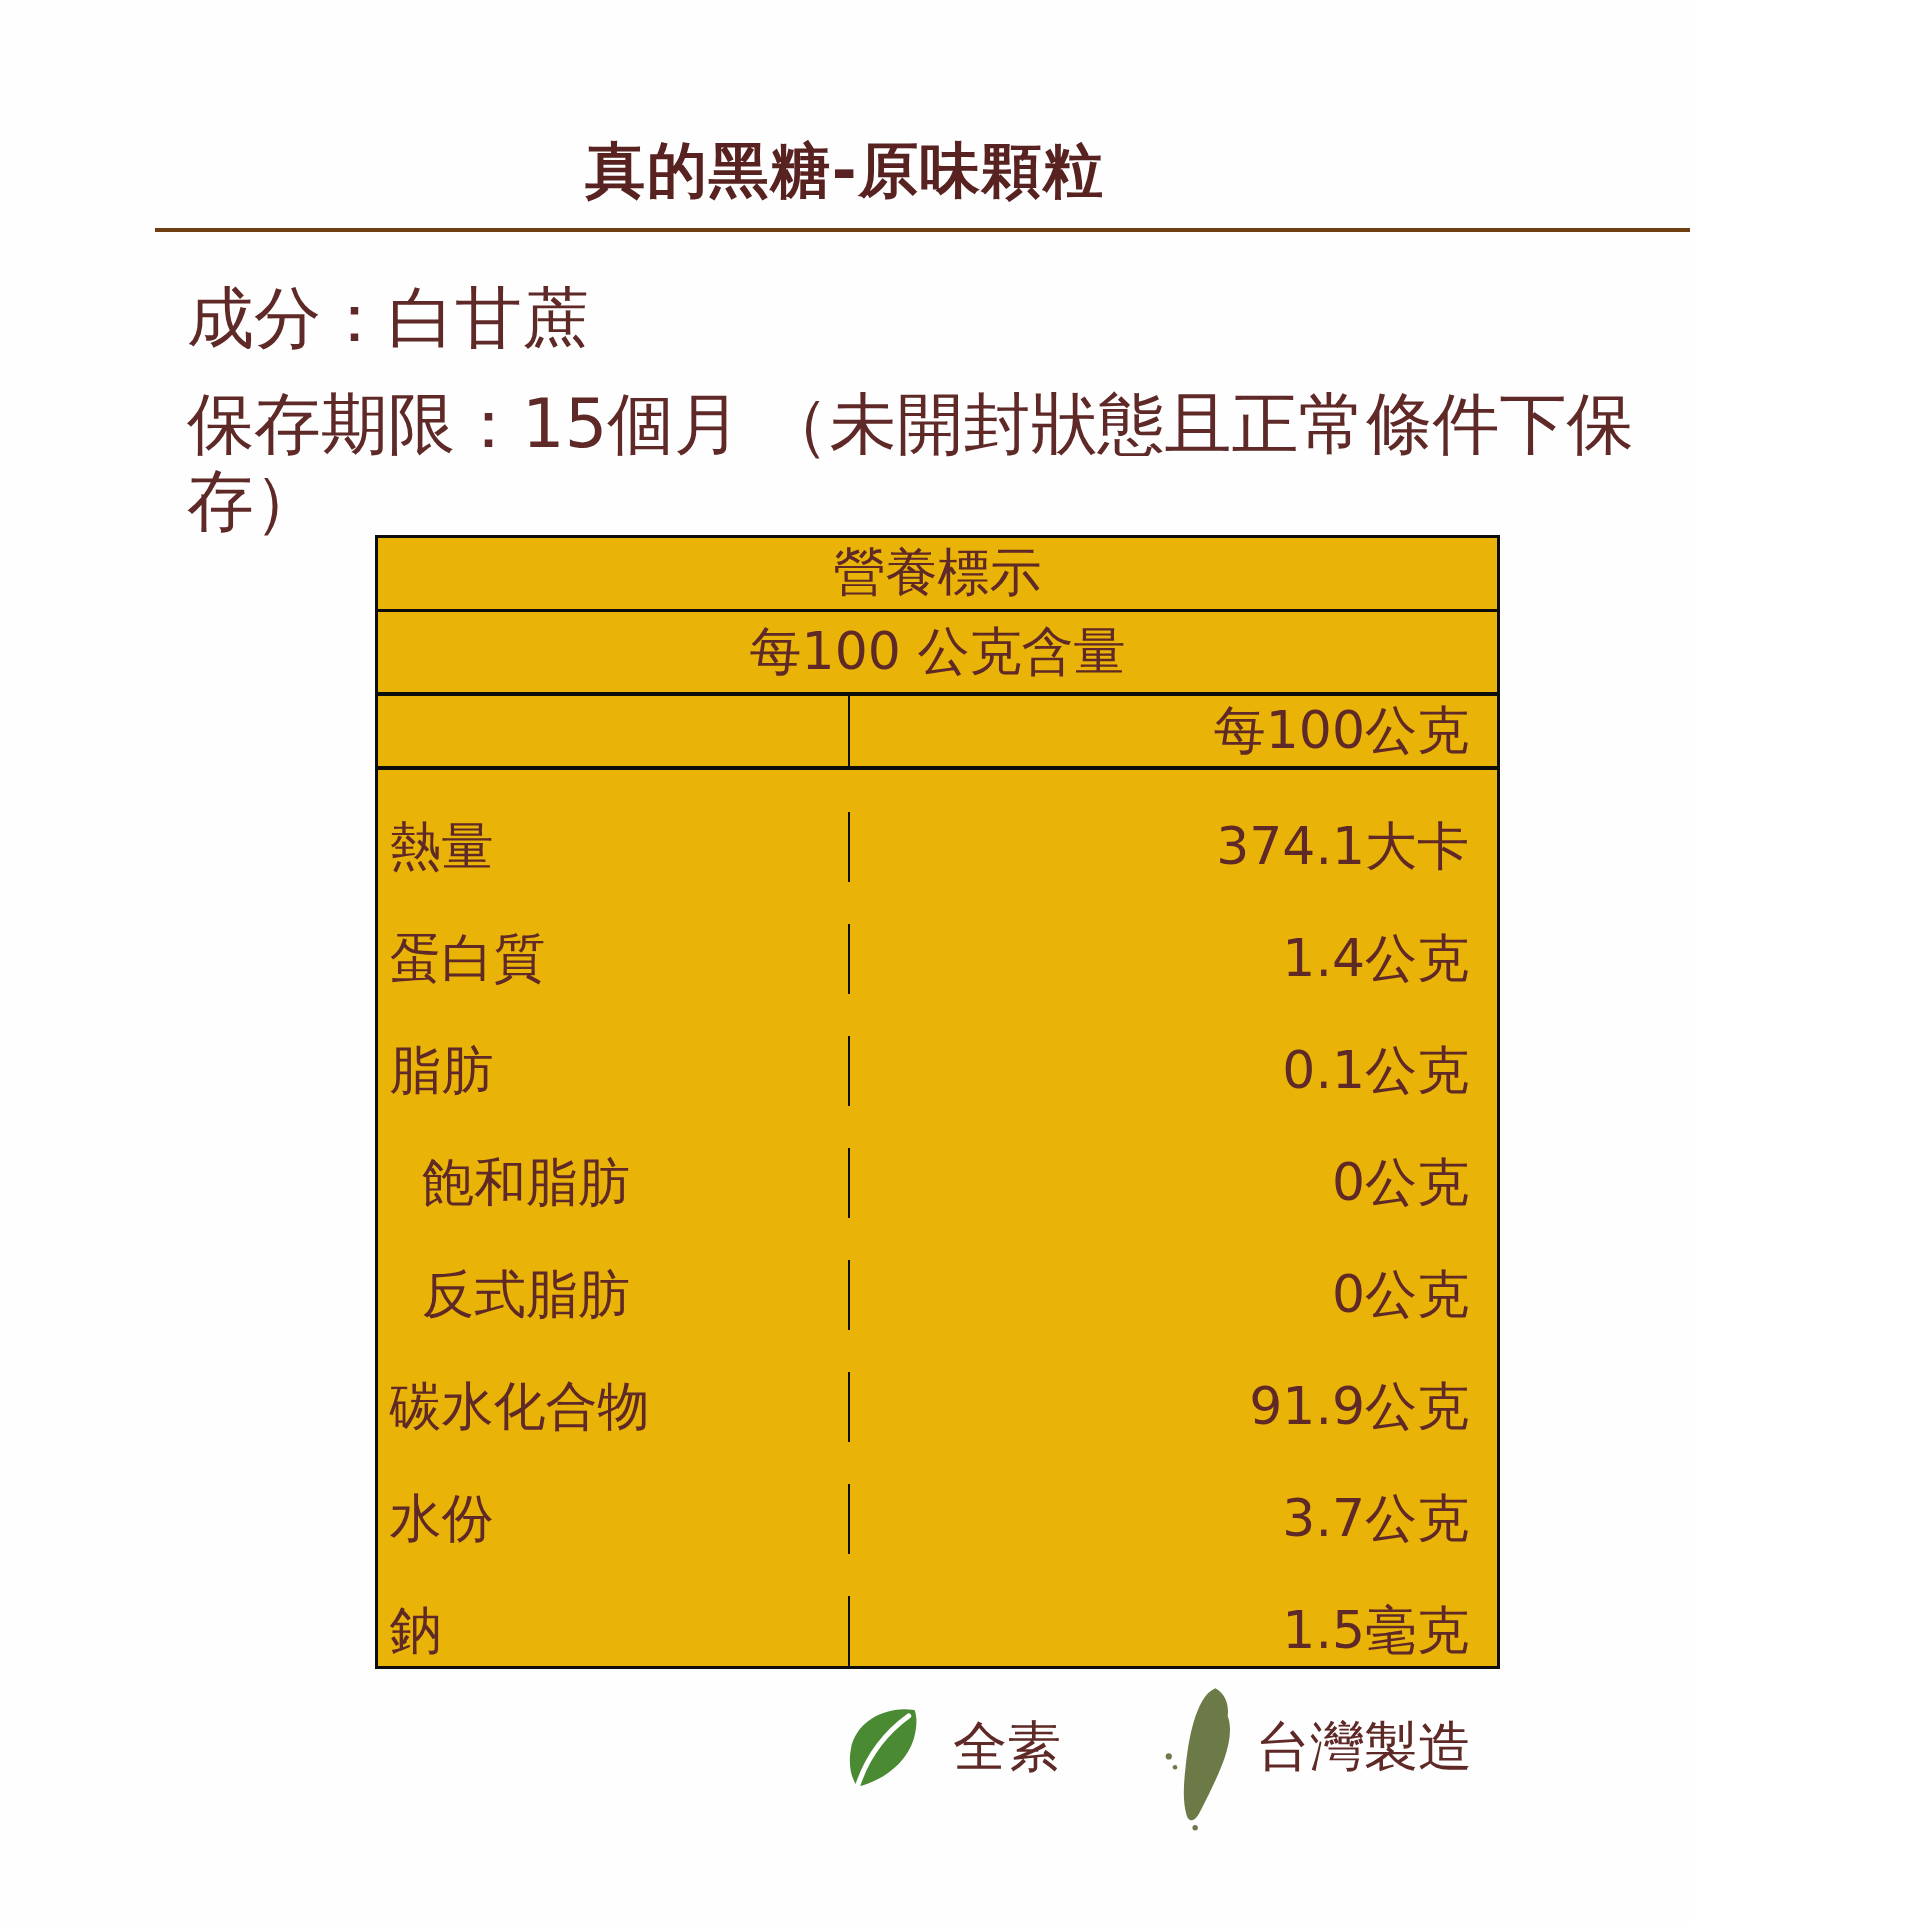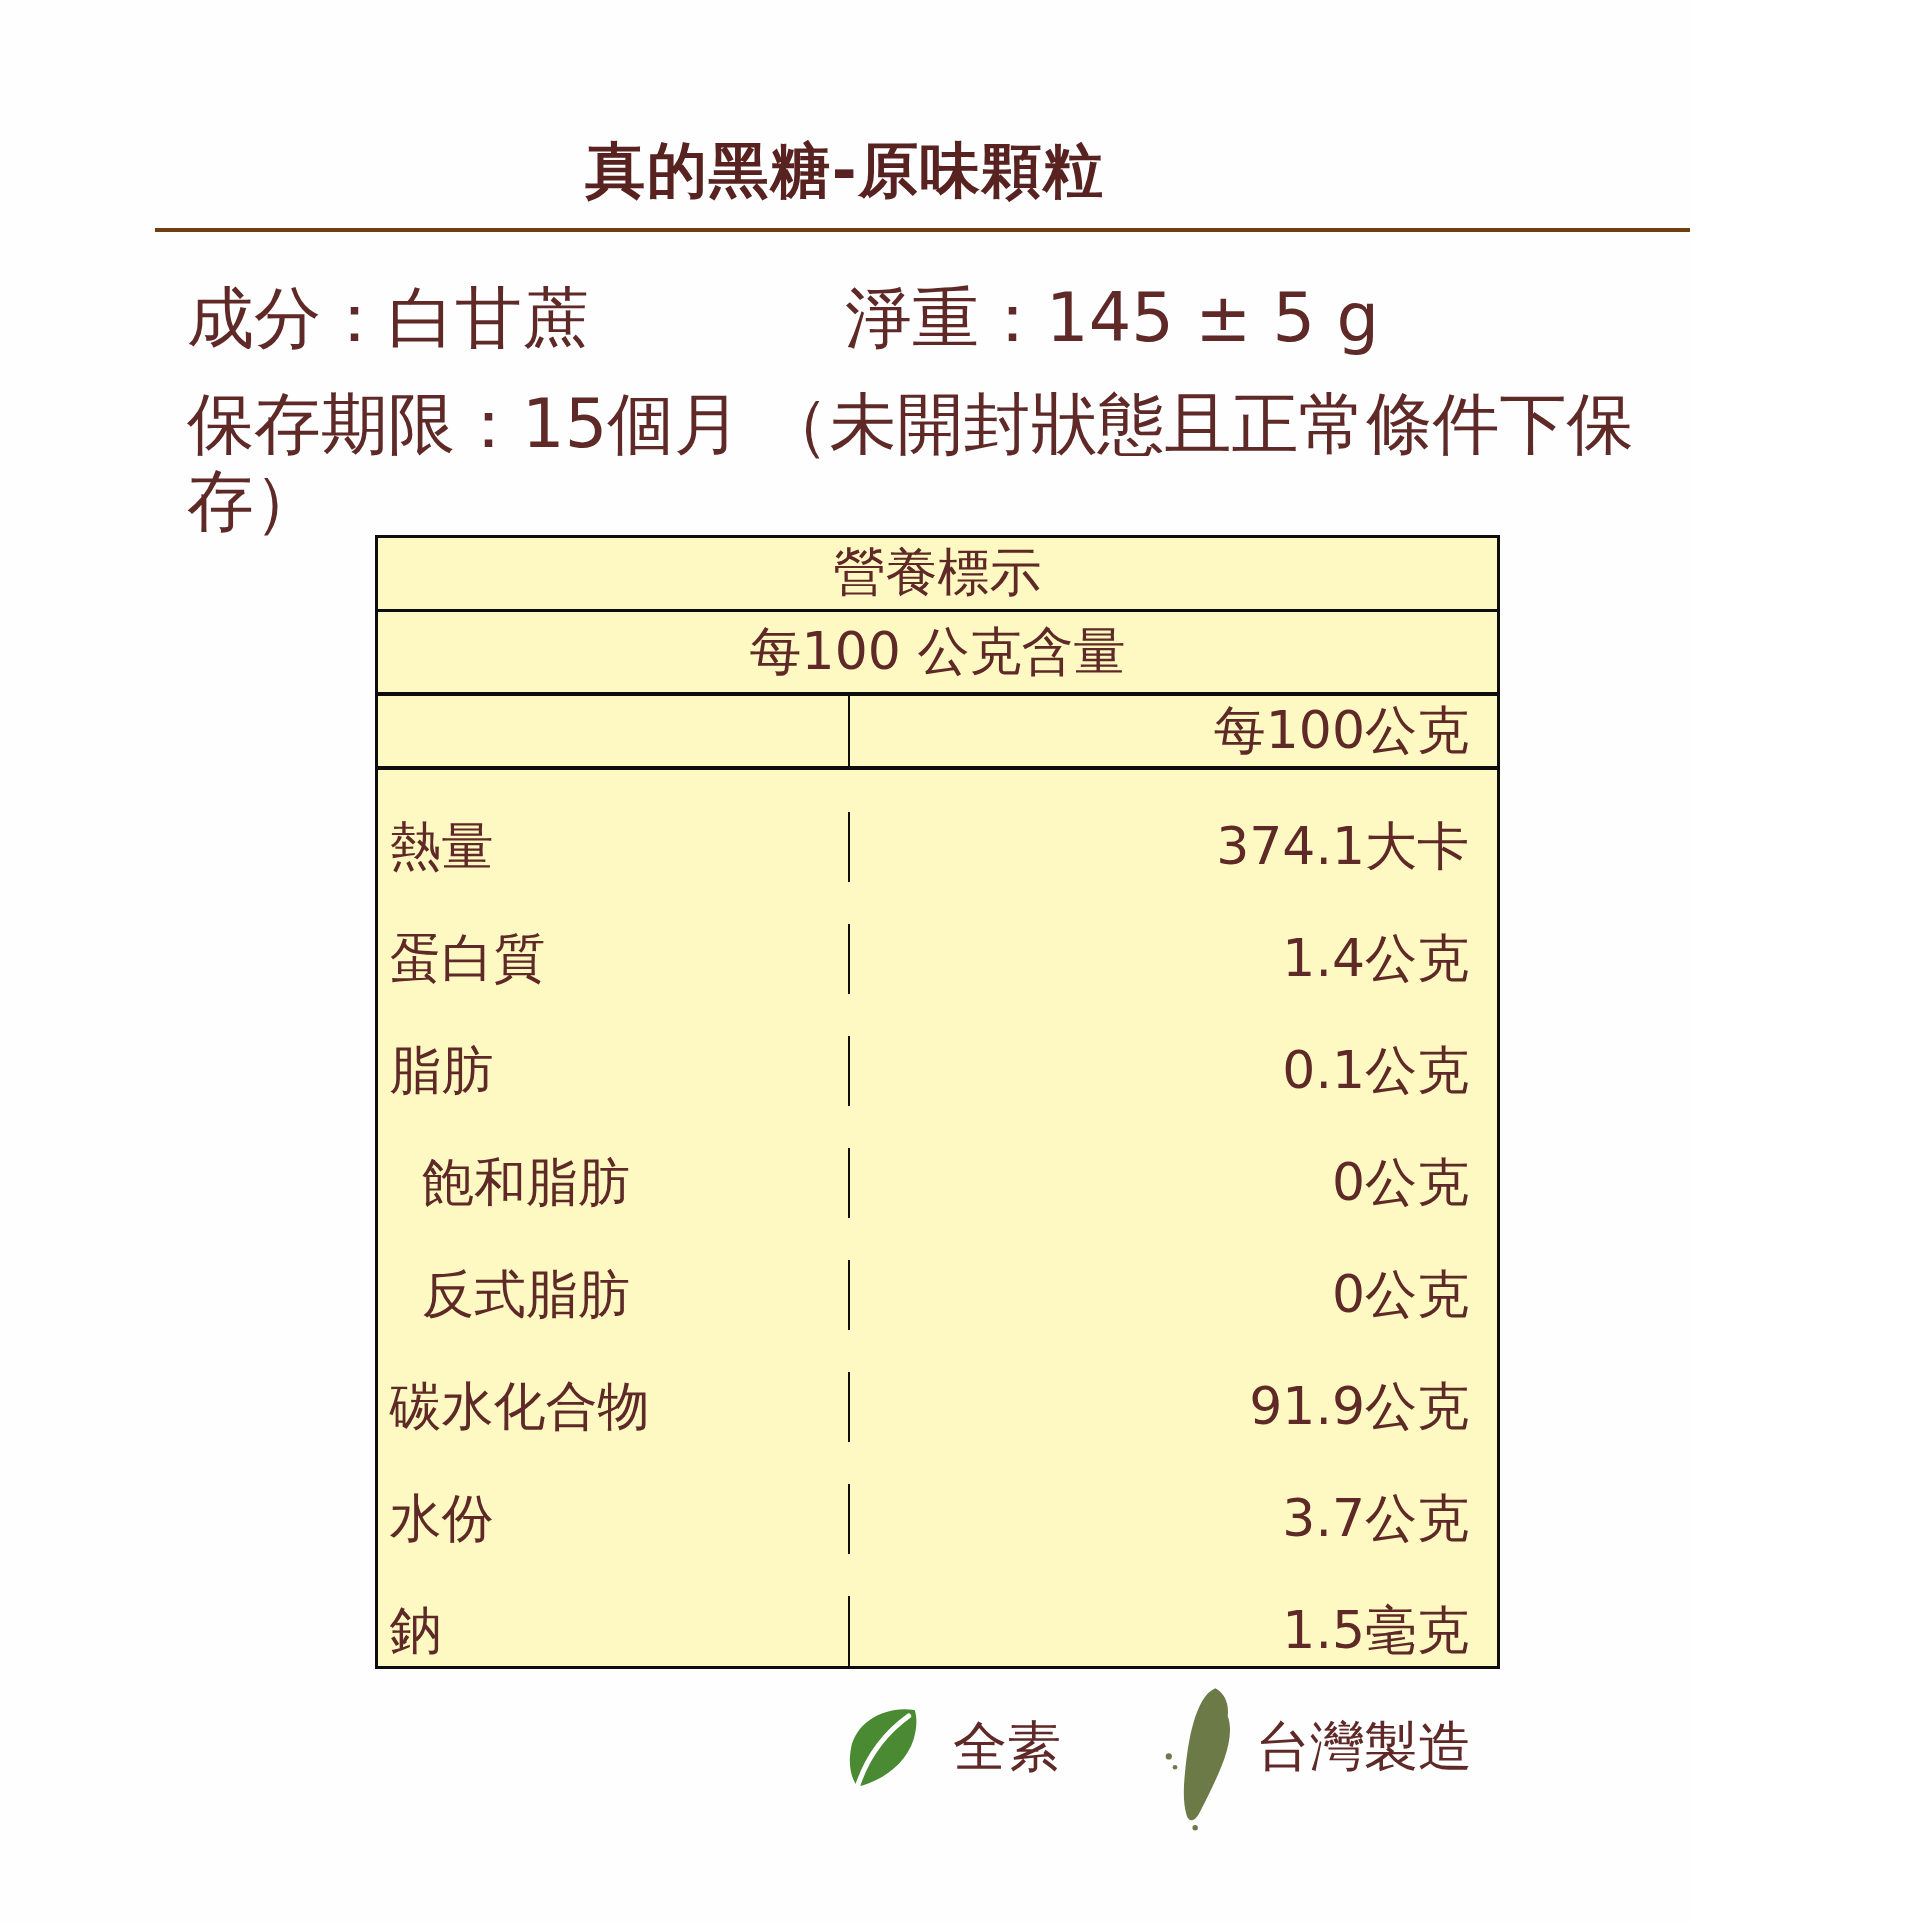--- a/index.html
+++ b/index.html
@@ -49,21 +49,21 @@
   .ntable {
     position: absolute;
     left: 375px;
     top: 535px;
     width: 1125px;
     height: 1134px;
     border: 3.3px solid #0D0D0D;
     box-sizing: border-box;
     display: flex;
     flex-direction: column;
-    background: #fef9c3;
+    background: #eab308;
     font-size: 52px;
   }
   .t-row { box-sizing: border-box; display: flex; align-items: center; }
   .row-title {
     height: 105px;
     border-bottom: 3.3px solid #0D0D0D;
     justify-content: center;
   }
   .row-subtitle {
     height: 119px;
@@ -118,21 +118,20 @@
 </style>
 </head>
 <body>
 
 <div class="page">
 
   <div class="title">真的黑糖-原味顆粒</div>
   <div class="title-rule"></div>
 
   <div class="info-line ingredients">成分：白甘蔗</div>
-  <div class="info-line net-weight">淨重：145 ± 5 g</div>
   <div class="info-line shelf-life">保存期限：15個月 （未開封狀態且正常條件下保存）</div>
 
   <div class="ntable">
 
     <div class="t-row row-title">
       <span>營養標示</span>
     </div>
 
     <div class="t-row row-subtitle">
       <span>每100 公克含量</span>

